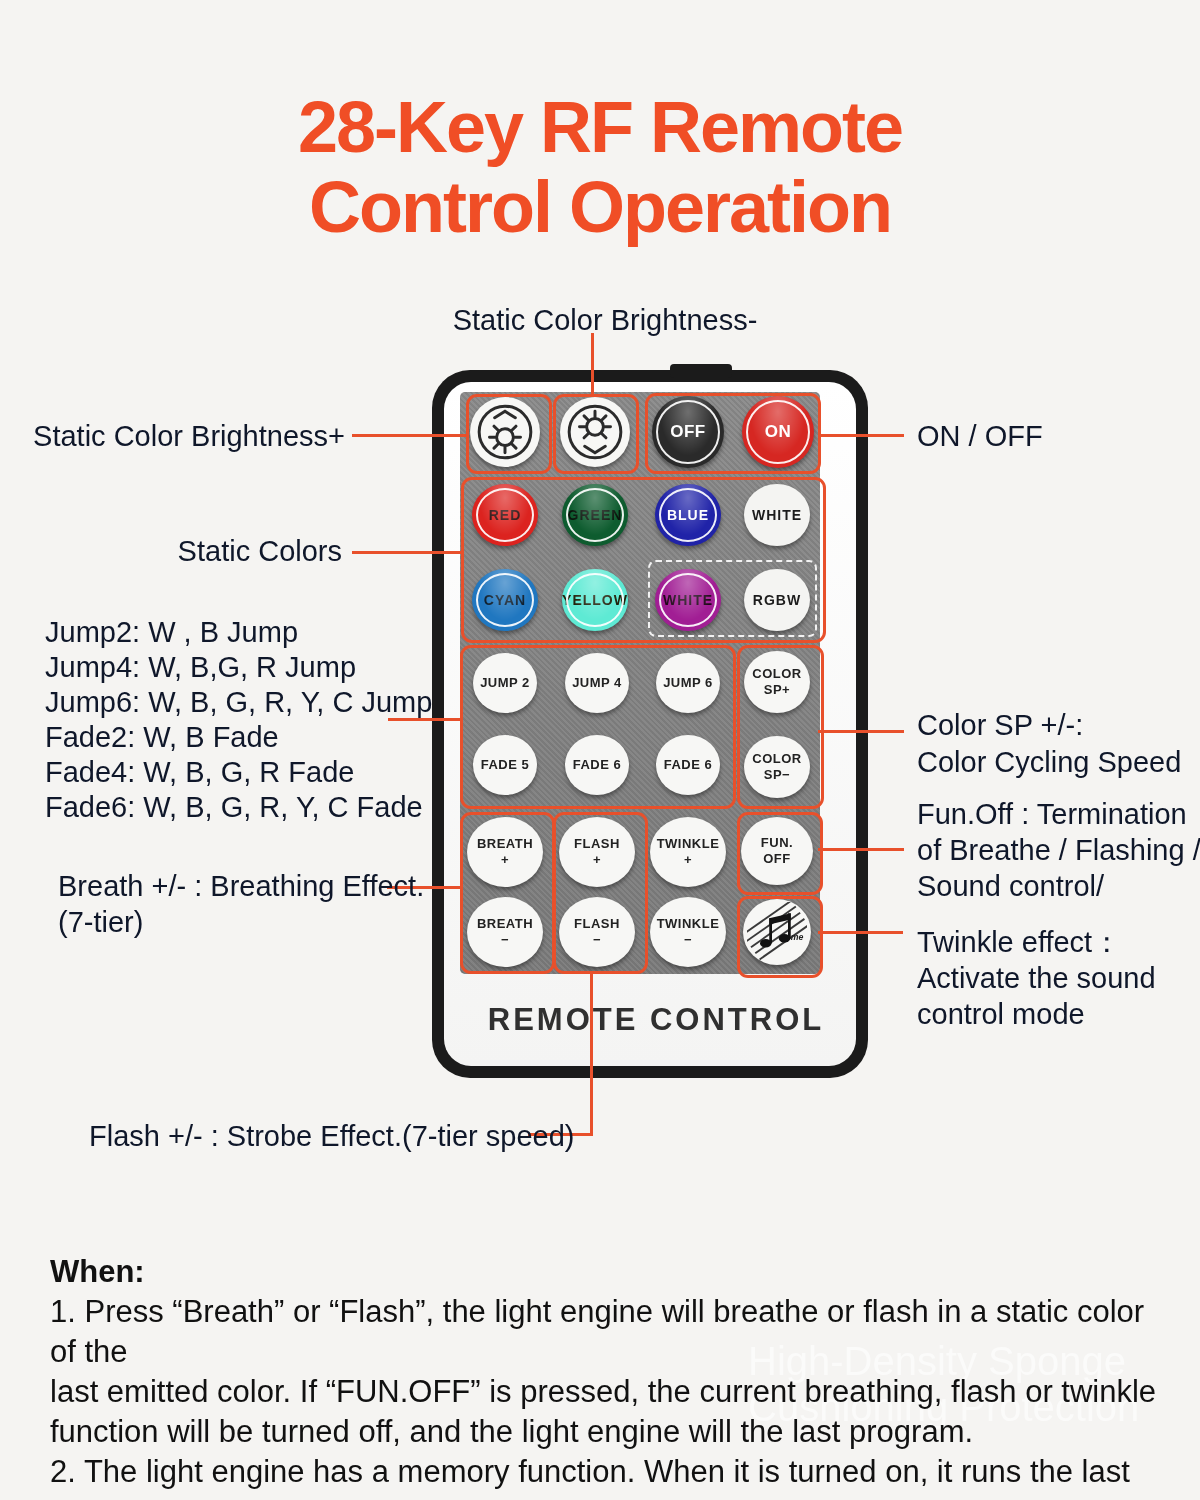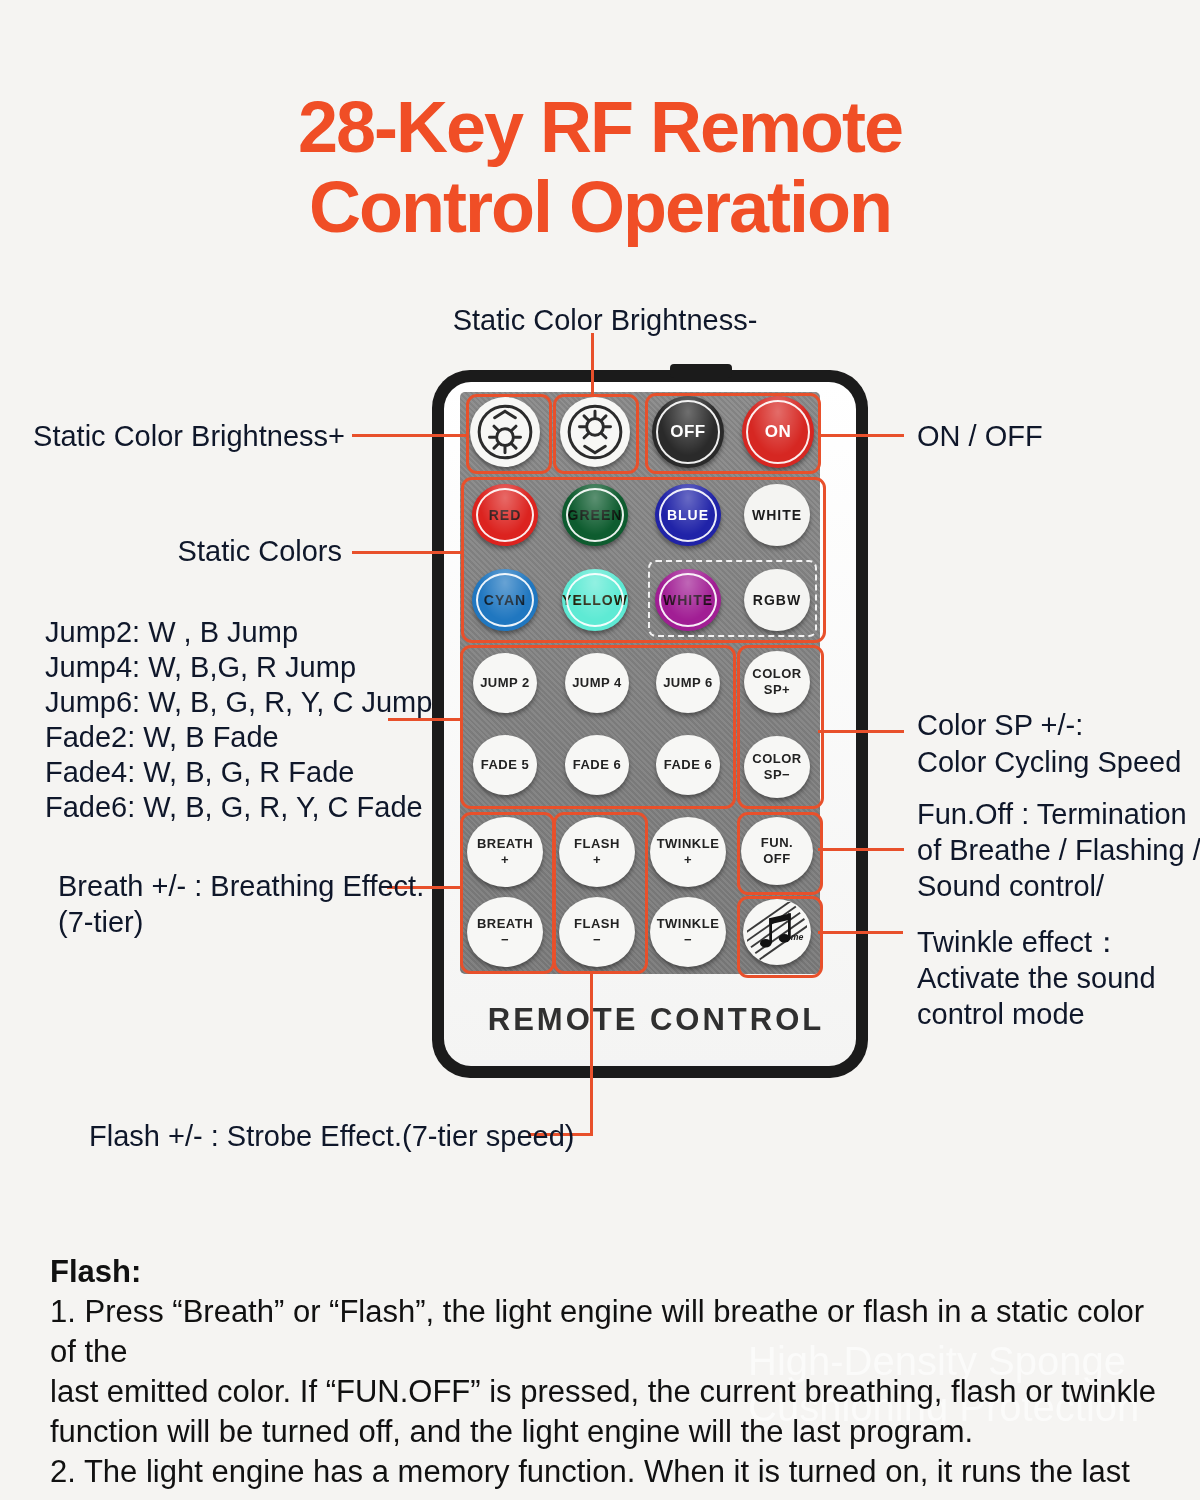--- a/index.html
+++ b/index.html
@@ -206,21 +206,21 @@
     <div>Sound control/</div>
   </div>
 
   <div class="lbl" style="left:917px;top:924px;">
     <div>Twinkle effect：</div>
     <div>Activate the sound</div>
     <div>control mode</div>
   </div>
 
   <div id="note">
-    <div class="nh">Flash:</div>
+    <div class="nh">When:</div>
     <div>1. Press “Breath” or “Flash”, the light engine will breathe or flash in a static color of the</div>
     <div>last emitted color. If “FUN.OFF” is pressed, the current breathing, flash or twinkle</div>
     <div>function will be turned off, and the light engine will the last program.</div>
     <div>2. The light engine has a memory function. When it is turned on, it runs the last program</div>
 
   </div>
 
 </div>
 
 </body></html>

